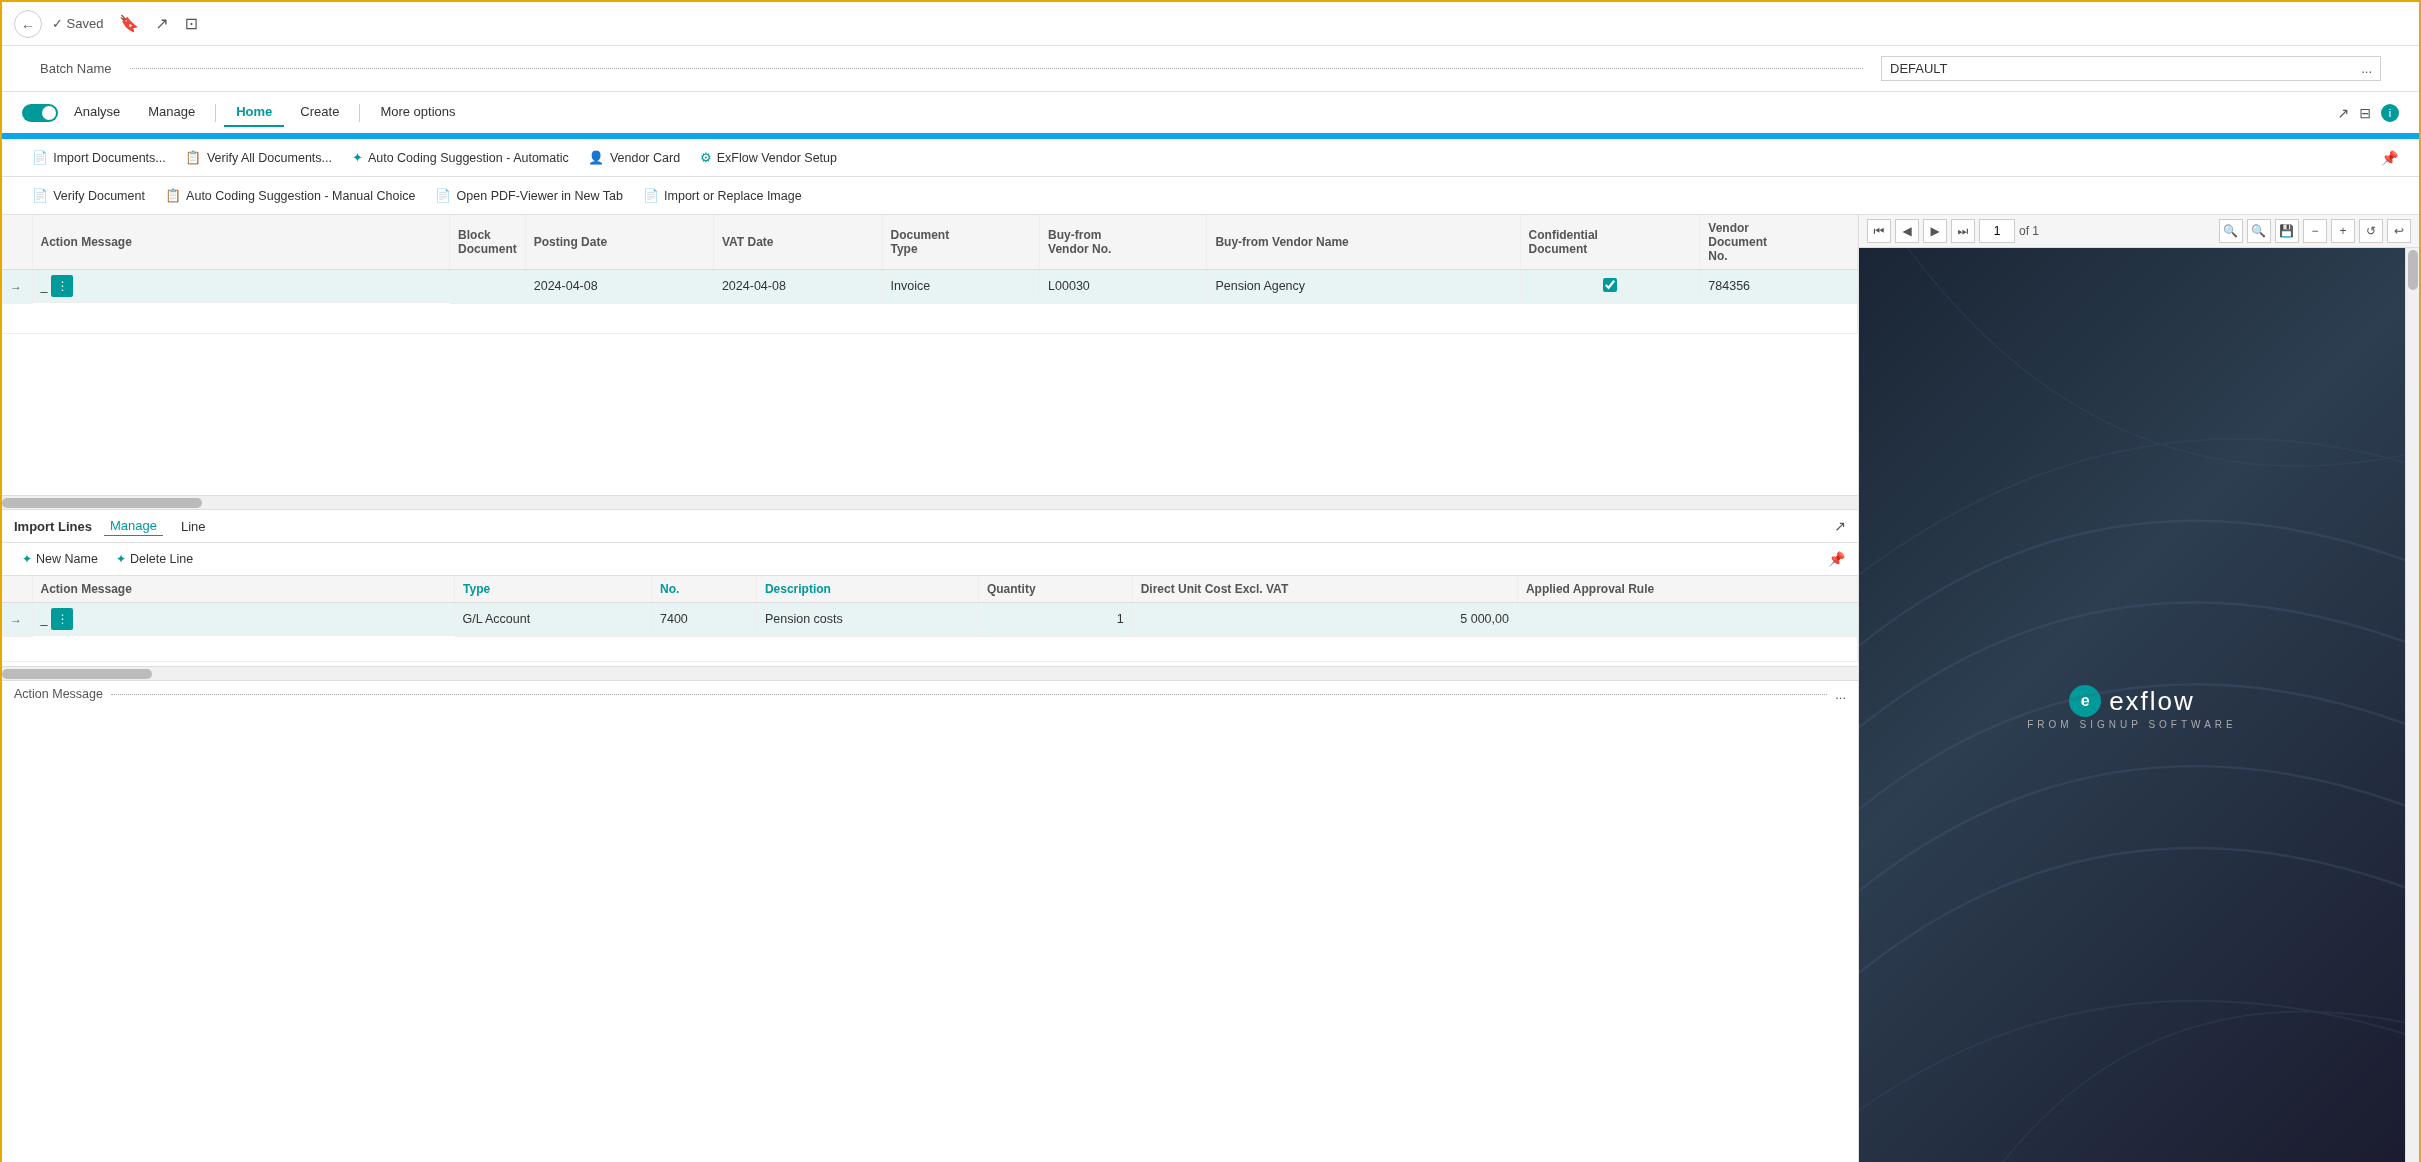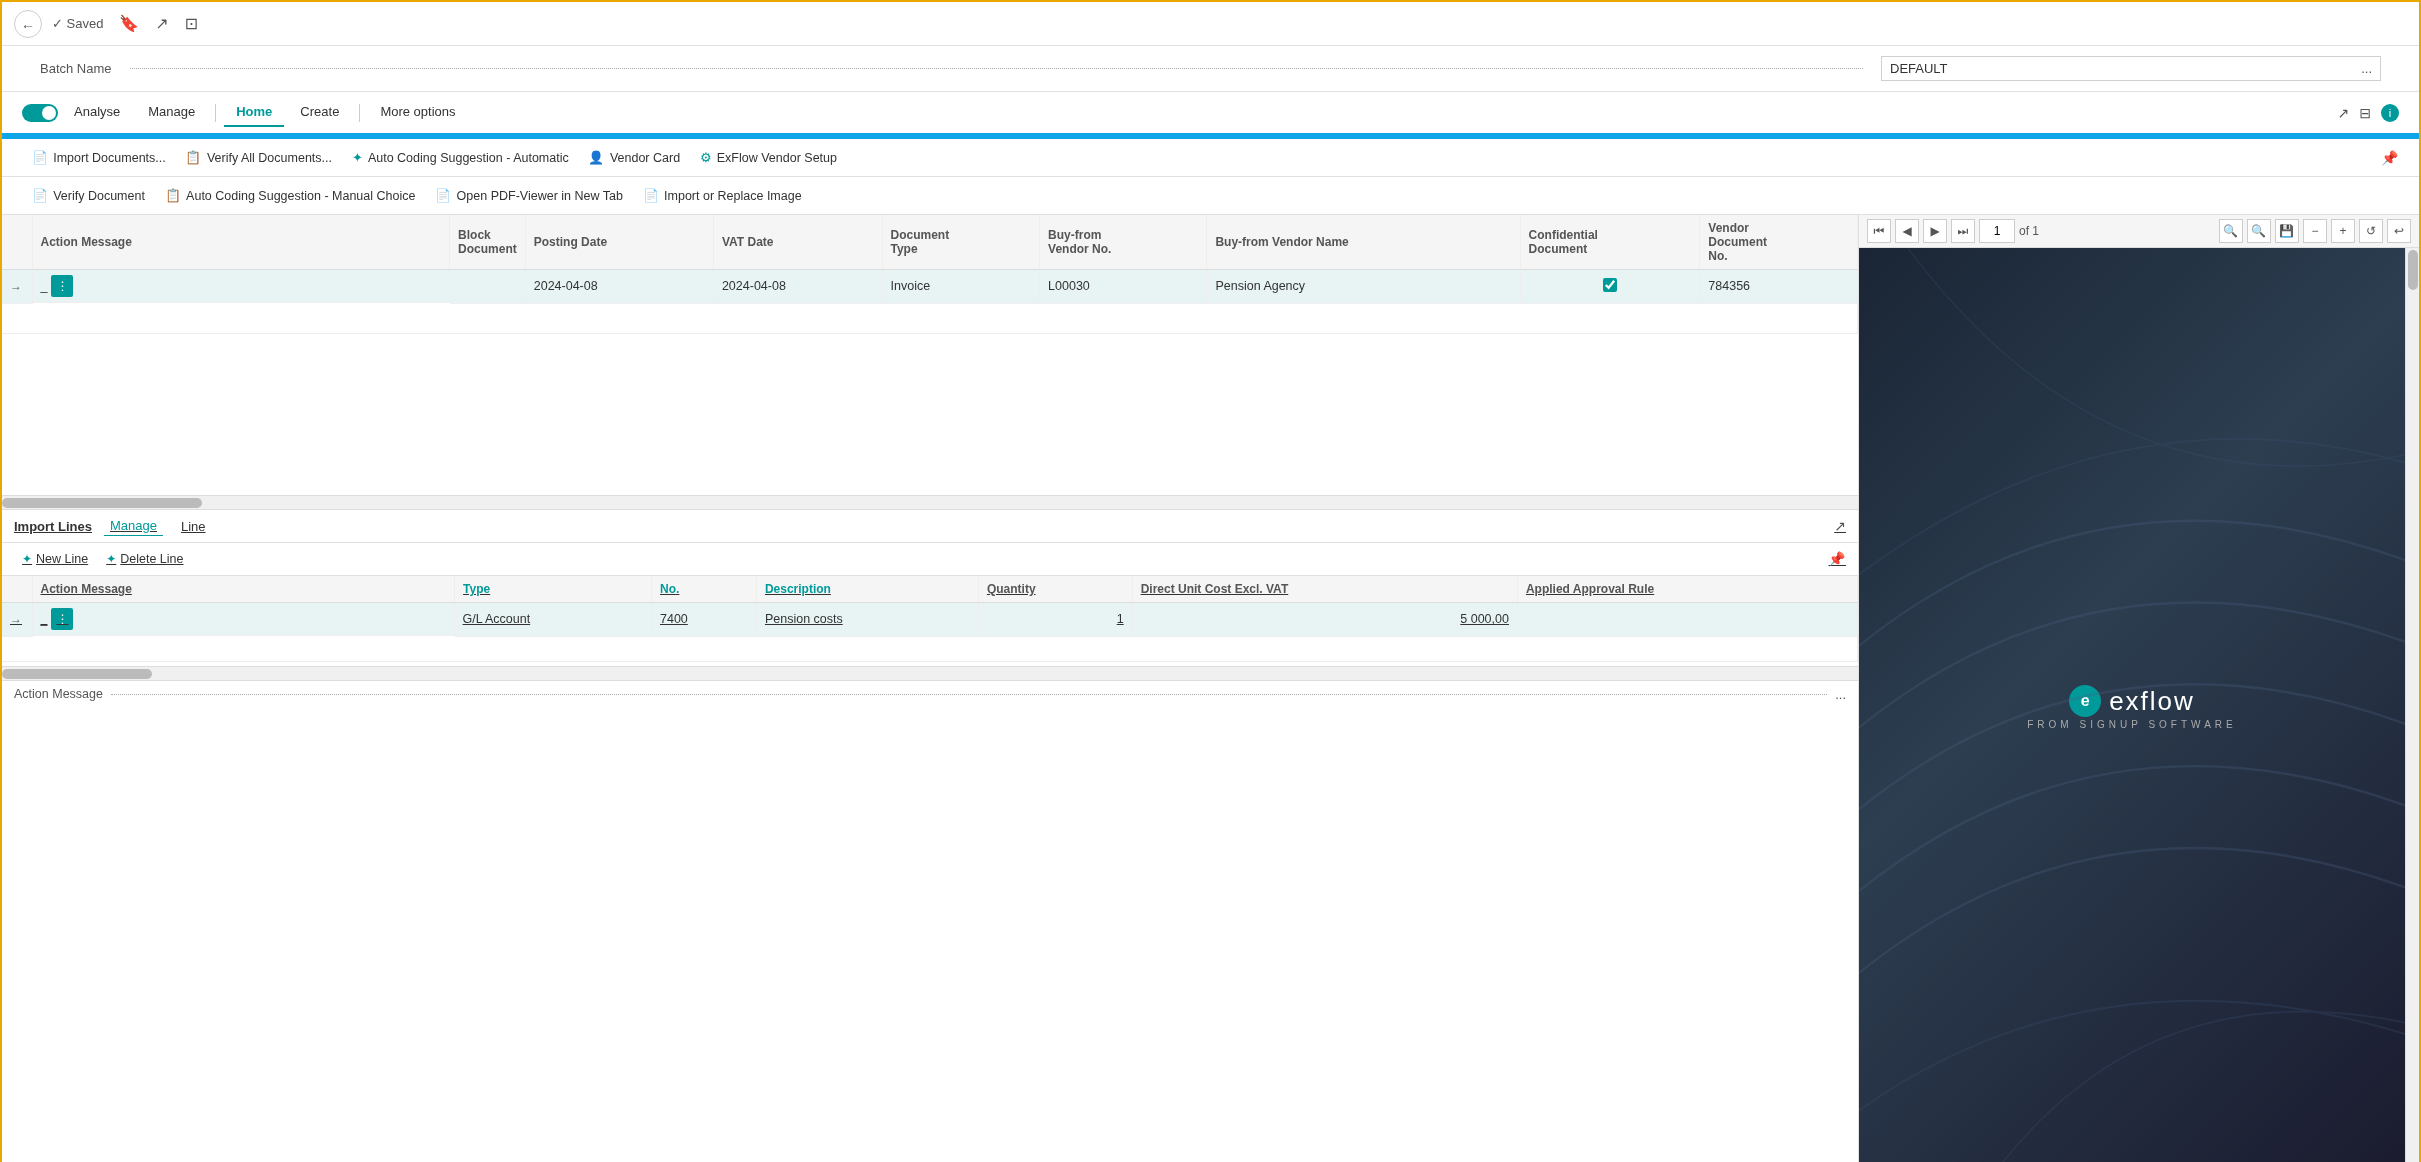--- a/index.html
+++ b/index.html
@@ -50,21 +50,21 @@
     th { background: #f5f5f5; border-bottom: 1px solid #ddd; border-right: 1px solid #eee; padding: 6px 8px; font-size: 12px; font-weight: 600; color: #555; text-align: left; white-space: nowrap; }
     td { border-bottom: 1px solid #eee; border-right: 1px solid #eee; padding: 5px 8px; font-size: 12.5px; white-space: nowrap; }
     .row-selected { background: #e8f4f4; }
     .context-btn { width: 22px; height: 22px; background: #009a9a; color: #fff; border: none; border-radius: 2px; cursor: pointer; font-size: 12px; display: flex; align-items: center; justify-content: center; }
 
     
     .hscroll { height: 14px; background: #f0f0f0; border-top: 1px solid #ddd; position: relative; }
     .hscroll-thumb { position: absolute; left: 0; top: 2px; width: 200px; height: 10px; background: #bbb; border-radius: 5px; }
 
     
-    .import-lines { border-top: 1px solid #ddd; text-decoration: underline; }
+    .import-lines { border-top: 1px solid #ddd; }
     .import-lines-header { display: flex; align-items: center; padding: 6px 12px; border-bottom: 1px solid #e0e0e0; gap: 12px; }
     .section-title { font-size: 13px; font-weight: 600; color: #333; }
     .sub-tab { font-size: 13px; color: #009a9a; cursor: pointer; padding: 2px 6px; border-bottom: 1px solid #009a9a; }
     .sub-tab-plain { font-size: 13px; color: #333; cursor: pointer; padding: 2px 6px; }
     .section-actions { margin-left: auto; display: flex; align-items: center; gap: 8px; }
 
     .lines-toolbar { display: flex; align-items: center; padding: 5px 12px; border-bottom: 1px solid #e0e0e0; gap: 2px; }
     .lines-btn { display: flex; align-items: center; gap: 4px; padding: 4px 8px; font-size: 12.5px; color: #333; cursor: pointer; background: none; border: none; }
     .lines-btn .icon { color: #009a9a; font-size: 12px; }
     .lines-right { margin-left: auto; }
@@ -245,21 +245,21 @@
         <span class="section-title">Import Lines</span>
         <span class="sub-tab">Manage</span>
         <span class="sub-tab-plain">Line</span>
         <div class="section-actions">
           <span style="font-size:14px;color:#555;cursor:pointer;">↗</span>
         </div>
       </div>
       <div class="lines-toolbar">
         <button class="lines-btn">
           <span class="icon" style="color:#009a9a;">✦</span>
-          <span>New Line</span>
+          <span>New Name</span>
         </button>
         <button class="lines-btn">
           <span class="icon" style="color:#009a9a;">✦</span>
           <span>Delete Line</span>
         </button>
         <div class="lines-right">
           <span style="font-size:14px;color:#555;cursor:pointer;">📌</span>
         </div>
       </div>
       <div class="lines-table-container">

